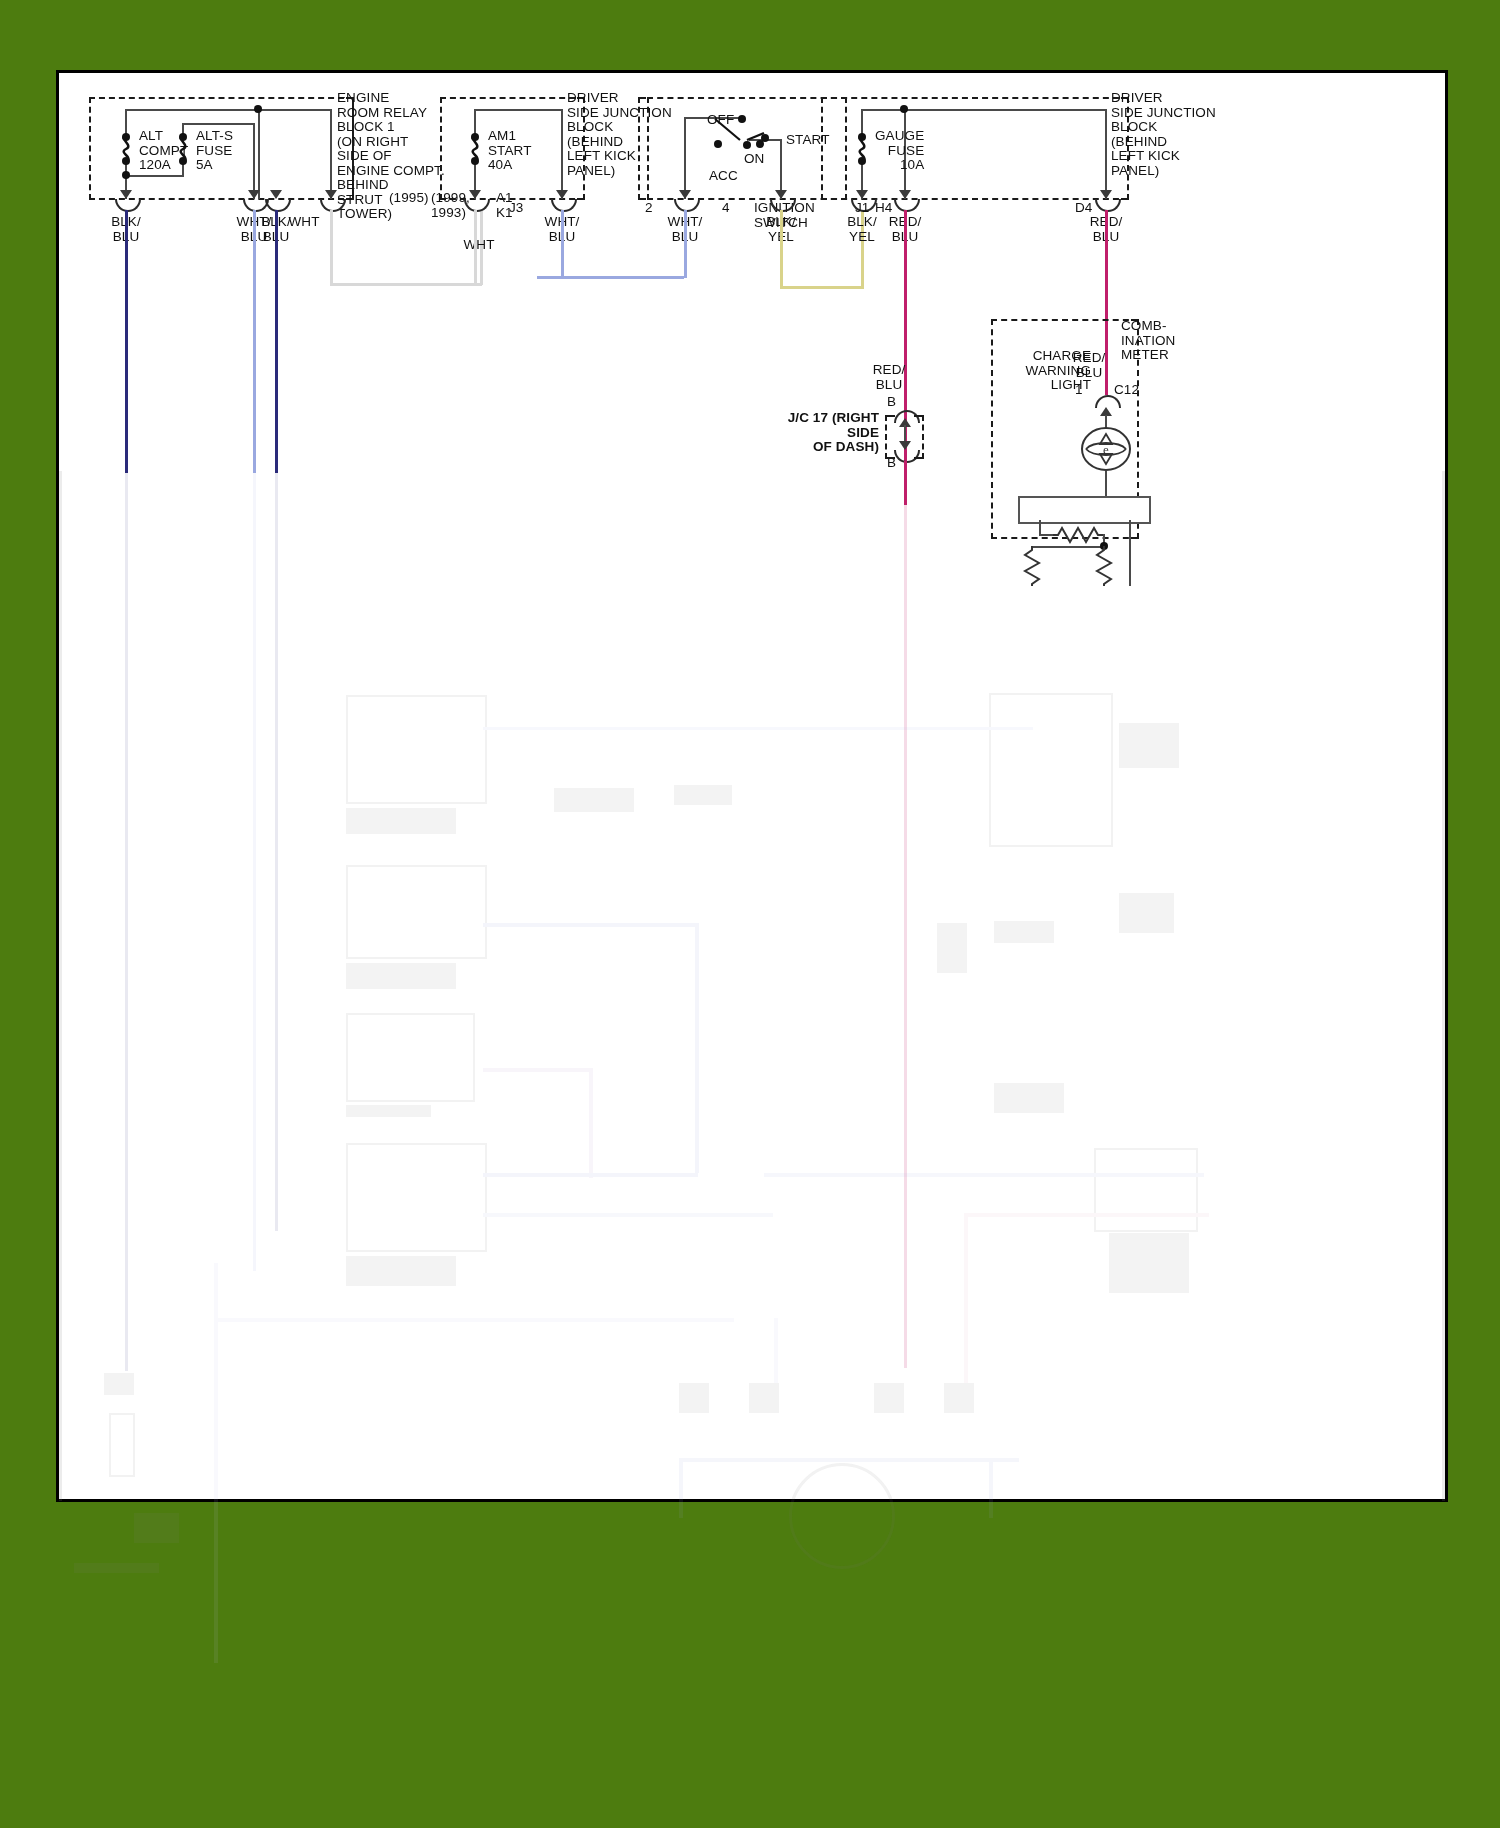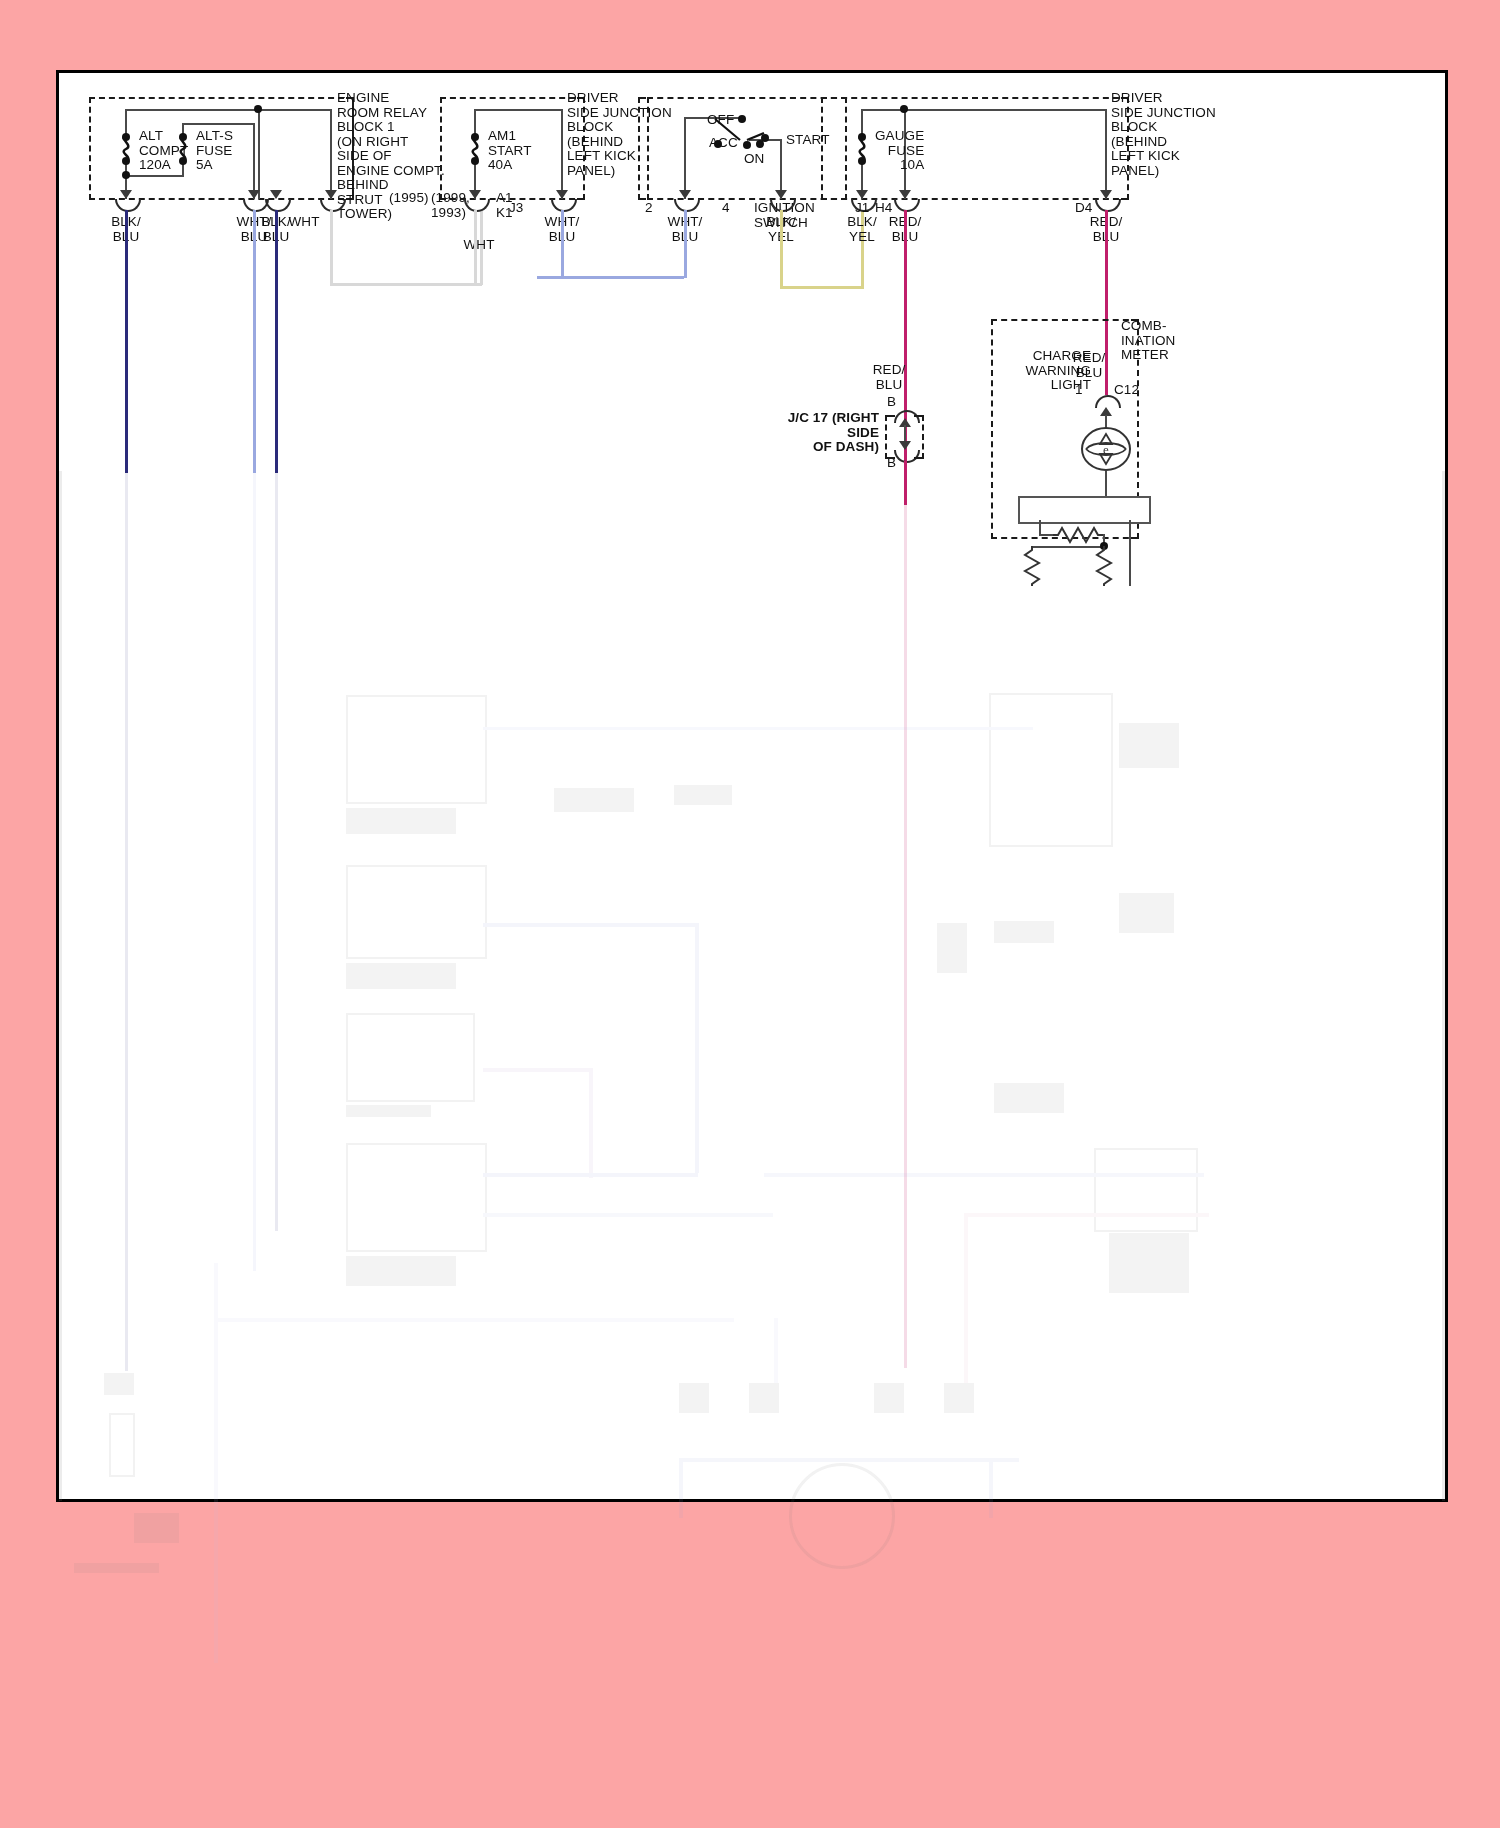--- a/index.html
+++ b/index.html
@@ -1,17 +1,17 @@
 <!DOCTYPE html>
 <html><head>
 <meta charset="utf-8">
 <style>
   html,body{margin:0;padding:0;background:#fff;}
   body{font-family:"Liberation Sans",sans-serif;}
-  #page{position:relative;width:1500px;height:1828px;background:#fca5a5;overflow:hidden;}
+  #page{position:relative;width:1500px;height:1828px;background:#4d7c0f;overflow:hidden;}
   #frame{position:absolute;left:56px;top:70px;width:1392px;height:1432px;border:3px solid #000;box-sizing:border-box;background:#fff;}
   .lbl{position:absolute;font-size:13.5px;line-height:14.5px;color:#111;white-space:pre;letter-spacing:.1px;}
   .lbl.c{text-align:center;}
   .lbl.r{text-align:right;}
   .box{position:absolute;border:2px dashed #1a1a1a;box-sizing:border-box;}
   .wire{position:absolute;background:#4a4a4a;}
   .h{height:2px;}
   .v{width:2px;}
   .dot{position:absolute;width:8px;height:8px;border-radius:50%;background:#111;}
   
@@ -165,21 +165,21 @@
     <svg style="left:588px;top:24px;width:200px;height:103px;">
       <line x1="93" y1="43" x2="68" y2="22" stroke="#111" stroke-width="2.2"></line>
       <line x1="100" y1="43" x2="117" y2="36" stroke="#111" stroke-width="2.2"></line>
     </svg>
     <div class="dot" style="left:679px;top:42px;"></div>
     <div class="dot" style="left:697px;top:67px;"></div>
     <div class="dot" style="left:655px;top:67px;"></div>
     <div class="dot" style="left:684px;top:68px;"></div>
     <div class="dot" style="left:702px;top:61px;"></div>
     <div class="lbl" style="left:648px;top:40px;">OFF</div>
-    <div class="lbl" style="left:650px;top:63px;text-align:center;">ACC</div>
+    <div class="lbl" style="left:650px;top:96px;text-align:center;">ACC</div>
     <div class="lbl" style="left:685px;top:79px;">ON</div>
     <div class="lbl" style="left:727px;top:60px;">START</div>
 
     <div class="arrowhead" style="left:620px;top:117px;"></div>
     <div class="arrowhead" style="left:716px;top:117px;"></div>
     <div class="conn" style="left:615px;top:126px;"></div>
     <div class="conn" style="left:711px;top:126px;"></div>
     <div class="lbl" style="left:586px;top:128px;">2</div>
     <div class="lbl" style="left:663px;top:128px;">4</div>
     <div class="lbl c" style="left:596px;top:142px;width:60px;">WHT/

